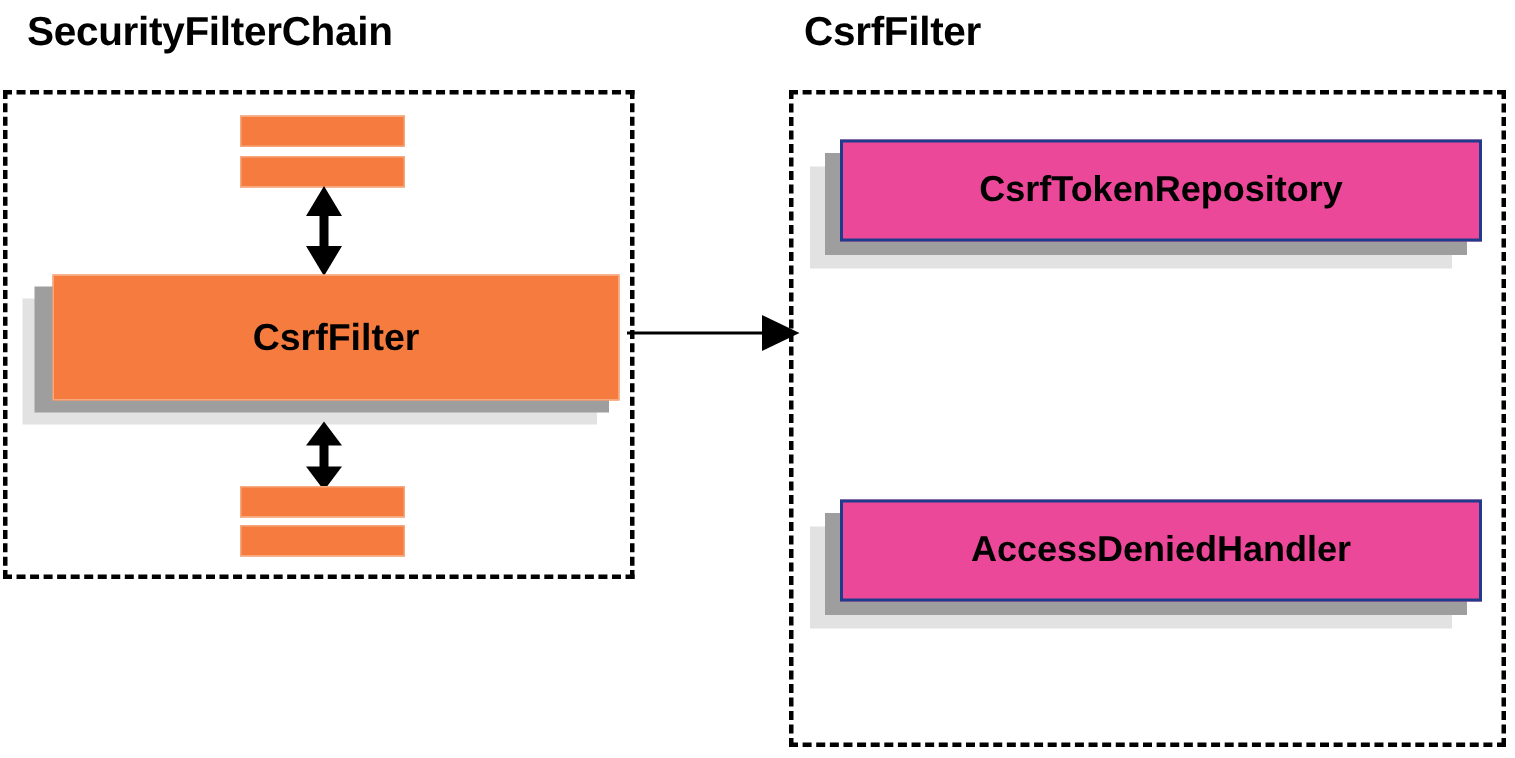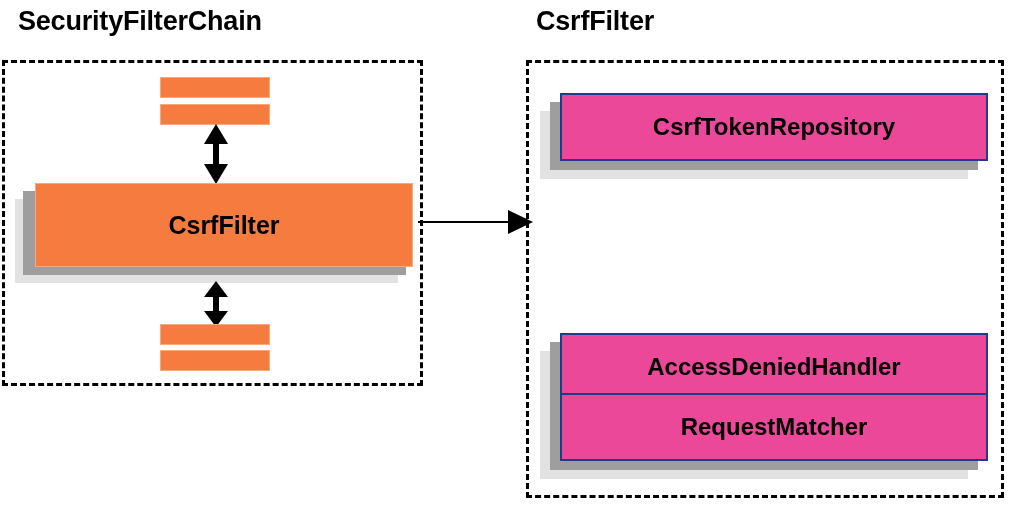--- a/index.html
+++ b/index.html
@@ -175,21 +175,14 @@
 
 
   <div class="stack blue-stack" id="blue-2">
     <div class="layer back2"></div>
     <div class="layer back1"></div>
     <div class="layer front">
       <span class="label">AccessDeniedHandler</span>
     </div>
   </div>
 
-  <div class="stack blue-stack" id="blue-3">
-    <div class="layer back2"></div>
-    <div class="layer back1"></div>
-    <div class="layer front">
-      <span class="label">RequestMatcher</span>
-    </div>
-  </div>
 
 </div>
 
 </body></html>

